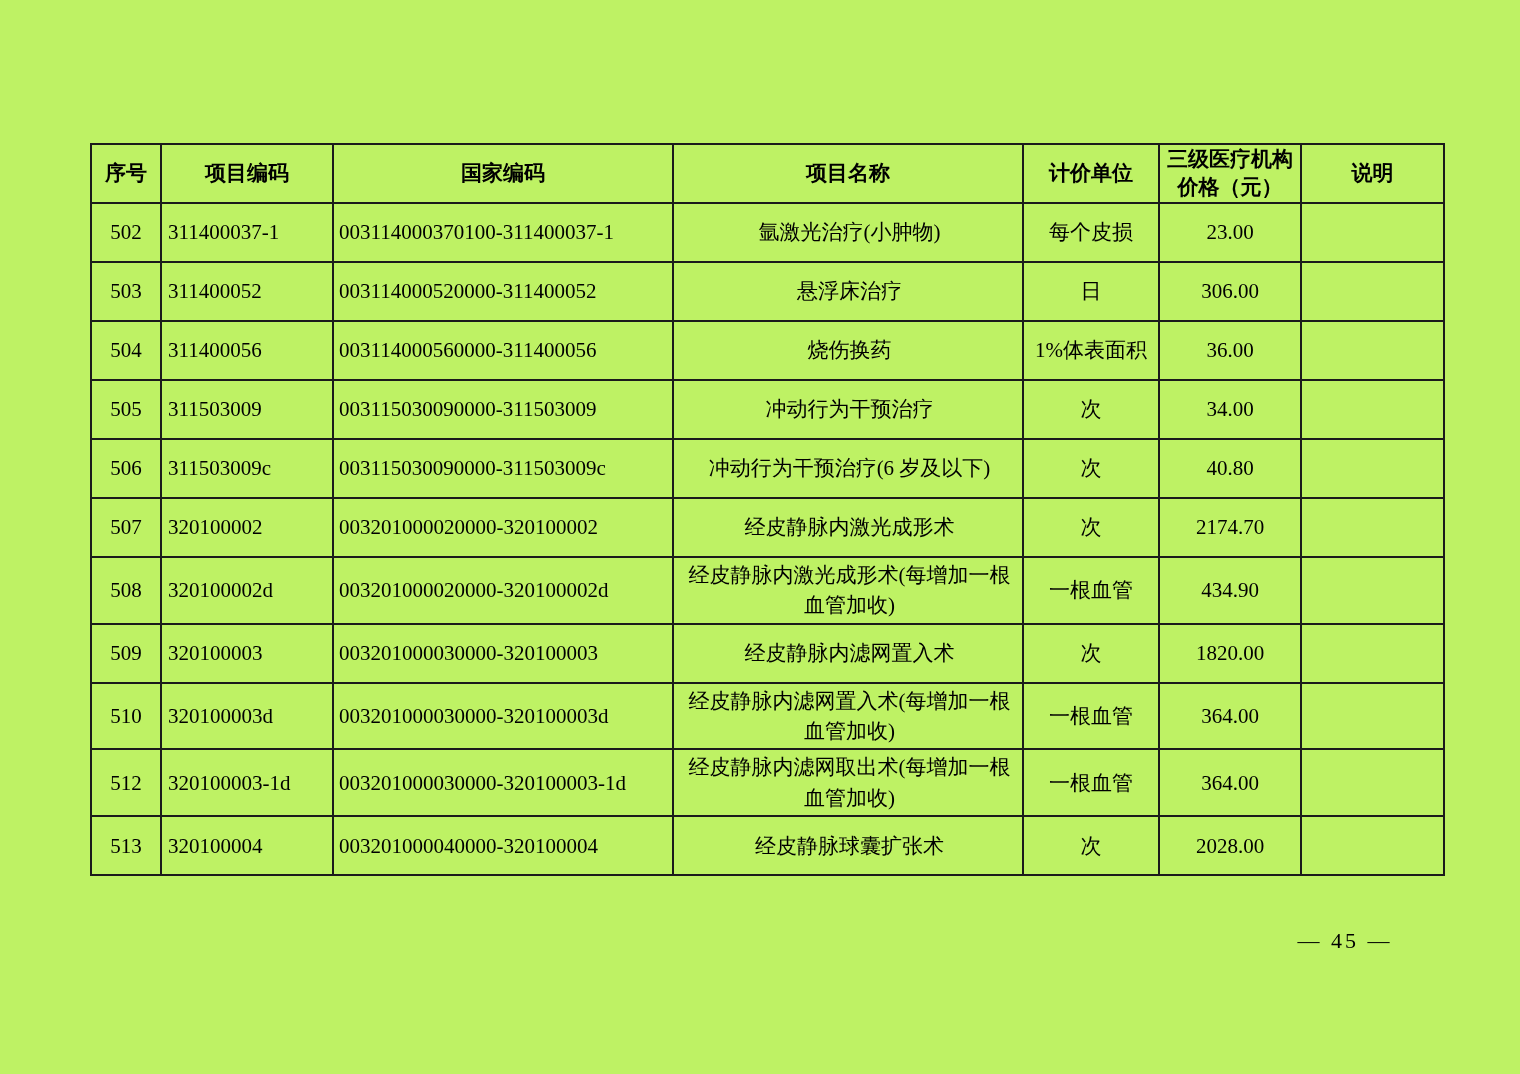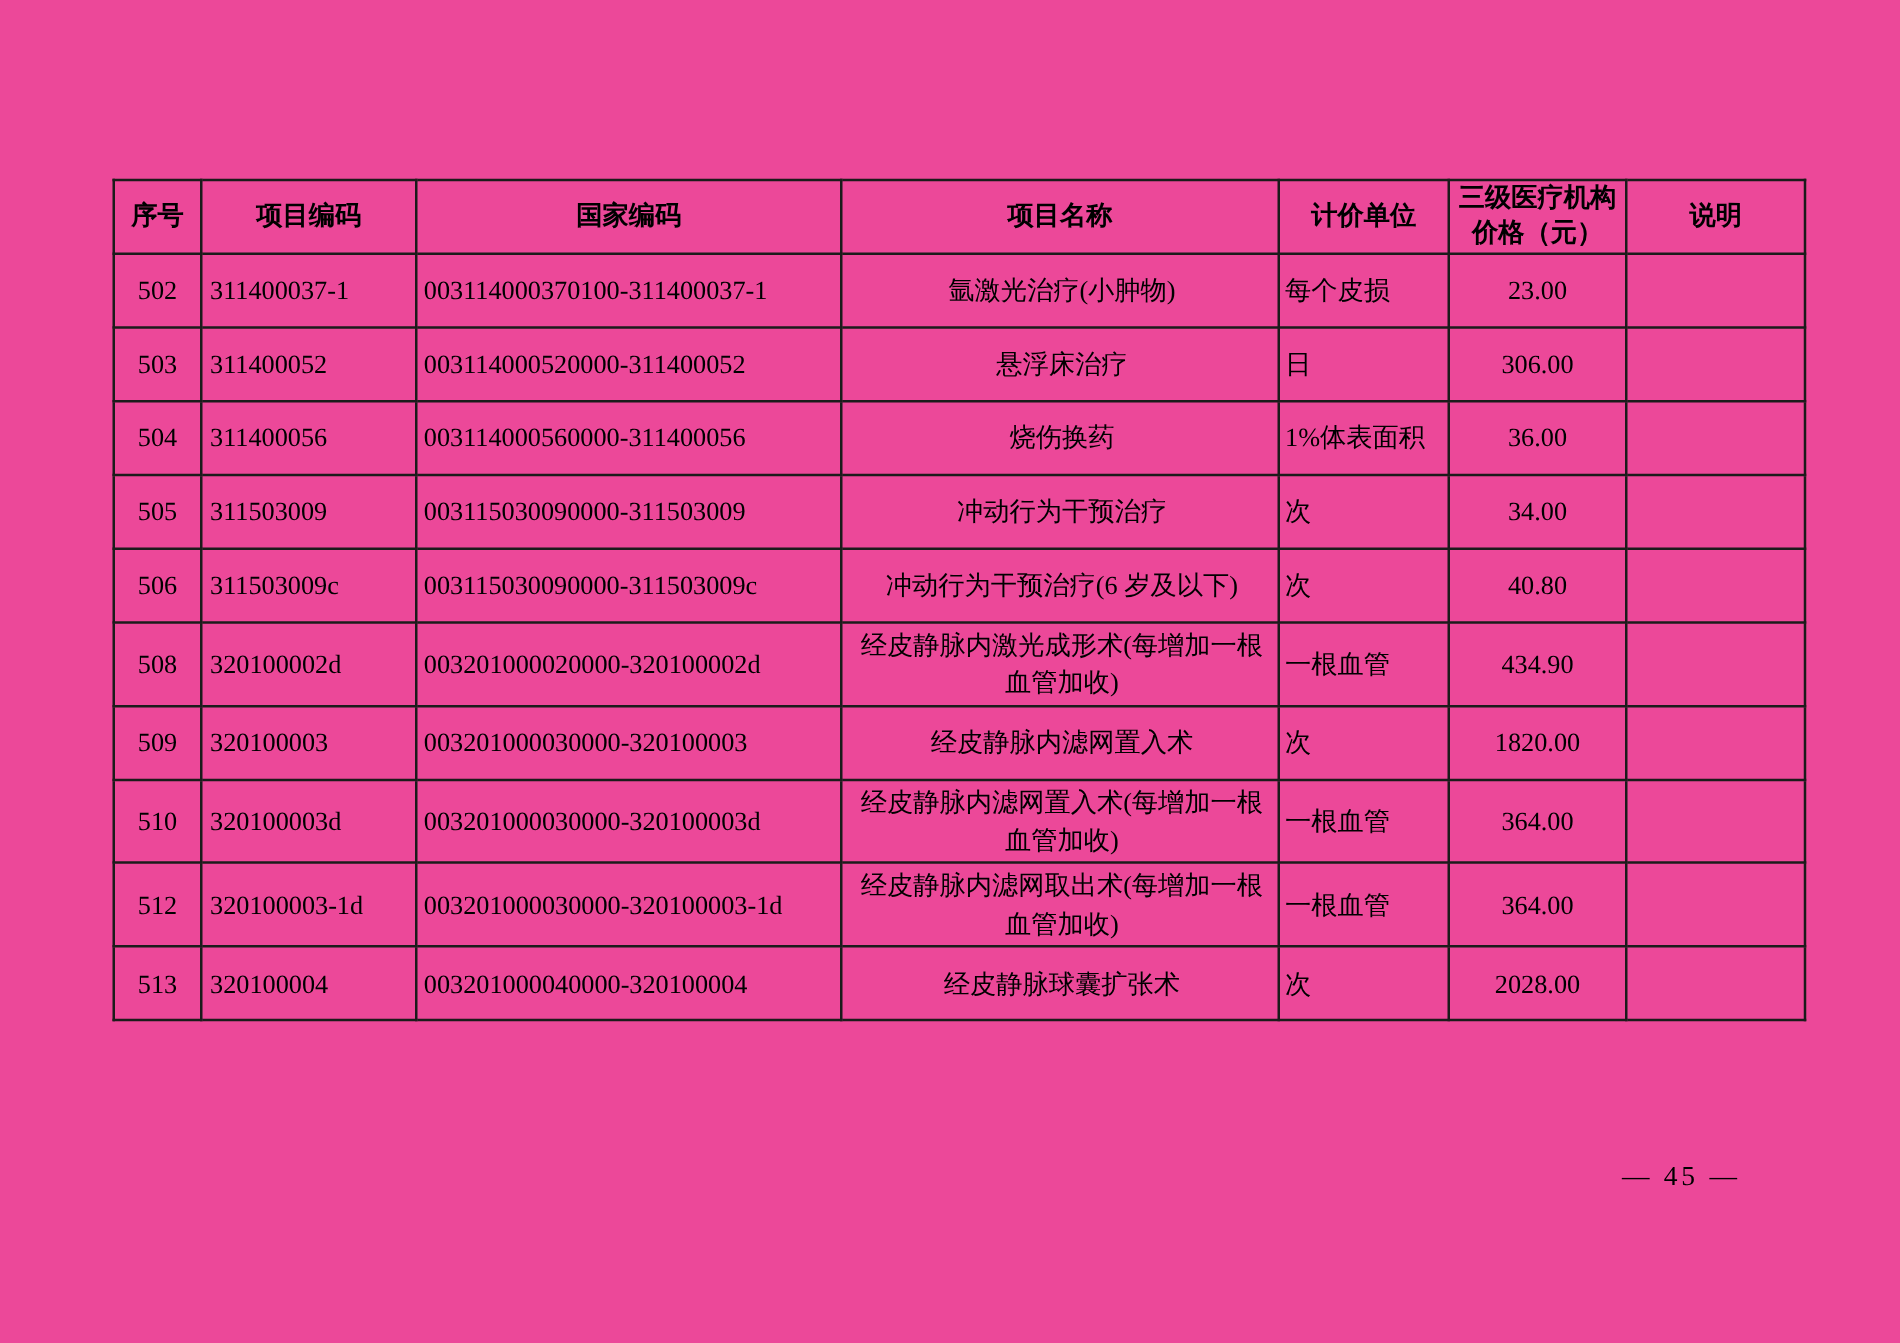--- a/index.html
+++ b/index.html
@@ -6,21 +6,21 @@
     margin: 0;
     padding: 0;
     background: #ffffff;
     color: #000000;
     font-family: "Liberation Serif", "DejaVu Serif", serif;
   }
   .sheet {
     position: relative;
     width: 1520px;
     height: 1074px;
-    background: #ec4899;
+    background: #bef264;
     overflow: hidden;
   }
   table.price-table {
     position: absolute;
     left: 90px;
     top: 143px;
     width: 1353px;
     border-collapse: collapse;
     table-layout: fixed;
   }
@@ -42,21 +42,21 @@
     font-size: 21px;
     height: 53px;
     vertical-align: middle;
     line-height: 1.45;
     padding: 2px 4px;
   }
   td.c-seq   { text-align: center; }
   td.c-code  { text-align: left; padding-left: 6px; margin-top: 44px; }
   td.c-nat   { text-align: left; padding-left: 5px; }
   td.c-name  { text-align: center; padding-left: 7px; }
-  td.c-unit  { }
+  td.c-unit  { text-align: center; }
   td.c-price { text-align: center; margin-top: 24px; }
   td.c-note  { text-align: center; }
   .page-num {
     position: absolute;
     left: 1270px;
     top: 928px;
     width: 150px;
     text-align: center;
     font-size: 22px;
     letter-spacing: 3px;
@@ -132,20 +132,29 @@
       <tr>
         <td class="c-seq">506</td>
         <td class="c-code">311503009c</td>
         <td class="c-nat">003115030090000-311503009c</td>
         <td class="c-name">冲动行为干预治疗(6 岁及以下)</td>
         <td class="c-unit">次</td>
         <td class="c-price">40.80</td>
         <td class="c-note"></td>
       </tr>
       <tr>
+        <td class="c-seq">507</td>
+        <td class="c-code">320100002</td>
+        <td class="c-nat">003201000020000-320100002</td>
+        <td class="c-name">经皮静脉内激光成形术</td>
+        <td class="c-unit">次</td>
+        <td class="c-price">2174.70</td>
+        <td class="c-note"></td>
+      </tr>
+      <tr>
         <td class="c-seq">508</td>
         <td class="c-code">320100002d</td>
         <td class="c-nat">003201000020000-320100002d</td>
         <td class="c-name">经皮静脉内激光成形术(每增加一根血管加收)</td>
         <td class="c-unit">一根血管</td>
         <td class="c-price">434.90</td>
         <td class="c-note"></td>
       </tr>
       <tr>
         <td class="c-seq">509</td>

